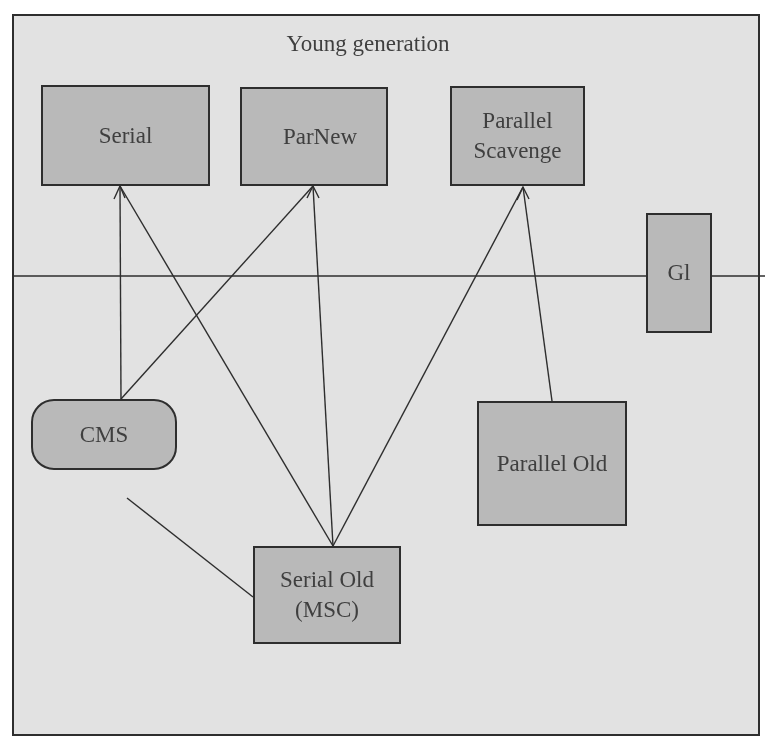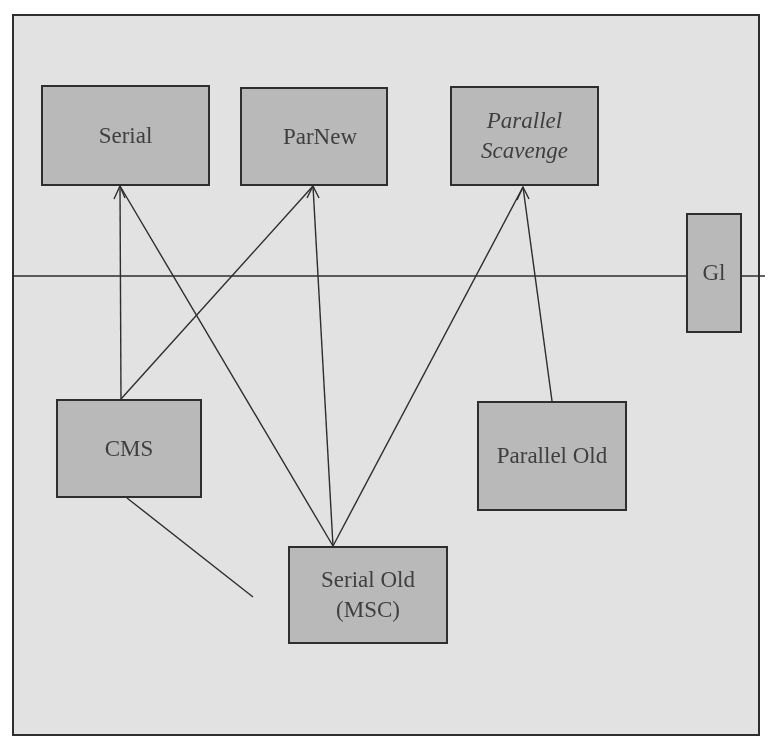--- a/index.html
+++ b/index.html
@@ -32,25 +32,25 @@
   }
   .node .multiline{white-space:pre-line;}
   .region-label{
     position:absolute;
     font-size:23px;
     text-align:center;
     color:var(--text,#3f3f3f);
   }
   #node-serial        {left:41px;  top:85px;  width:169px; height:101px;}
   #node-parnew        {left:240px; top:87px;  width:148px; height:99px;padding-left:12px;}
-  #node-ps            {left:450px; top:86px;  width:149px; height:100px;font-style:italic;}
-  #node-g1            {left:646px; top:213px; width:56px;  height:120px;margin-left:40px;}
-  #node-cms           {left:56px;  top:399px; width:146px; height:99px;}
-  #node-parallel-old  {left:477px; top:401px; width:150px; height:110px;}
-  #node-serial-old    {left:253px; top:546px; width:160px; height:98px;margin-left:35px;}
+  #node-ps            {left:450px; top:86px;  width:135px; height:100px;}
+  #node-g1            {left:646px; top:213px; width:66px;  height:120px;}
+  #node-cms           {left:31px;  top:399px; width:146px; height:71px;border-radius:23px;}
+  #node-parallel-old  {left:477px; top:401px; width:150px; height:125px;}
+  #node-serial-old    {left:253px; top:546px; width:148px; height:98px;}
   #label-young  {left:233px; top:31px;  width:270px;}
   #label-tenured{left:502px; top:629px; width:270px;}
 </style>
 </head>
 <body>
 
 <div id="stage">
 
   <div class="frame"></div>
 
@@ -64,20 +64,21 @@
     <line x1="313" y1="186" x2="333" y2="546"></line>
     <line x1="523" y1="187" x2="333" y2="546"></line>
     <line x1="523" y1="187" x2="552" y2="401"></line>
     <line x1="127" y1="498" x2="253" y2="597"></line>
 
     <path d="M114,199 L120,186 L125,198"></path>
     <path d="M307,198 L313,186 L319,198"></path>
     <path d="M517,200 L523,187 L529,199"></path>
   </svg>
 
+  <div class="region-label" id="label-young">Young generation</div>
 
   <div class="node" id="node-serial">
     <span>Serial</span>
   </div>
 
   <div class="node" id="node-parnew">
     <span>ParNew</span>
   </div>
 
   <div class="node" id="node-ps">

